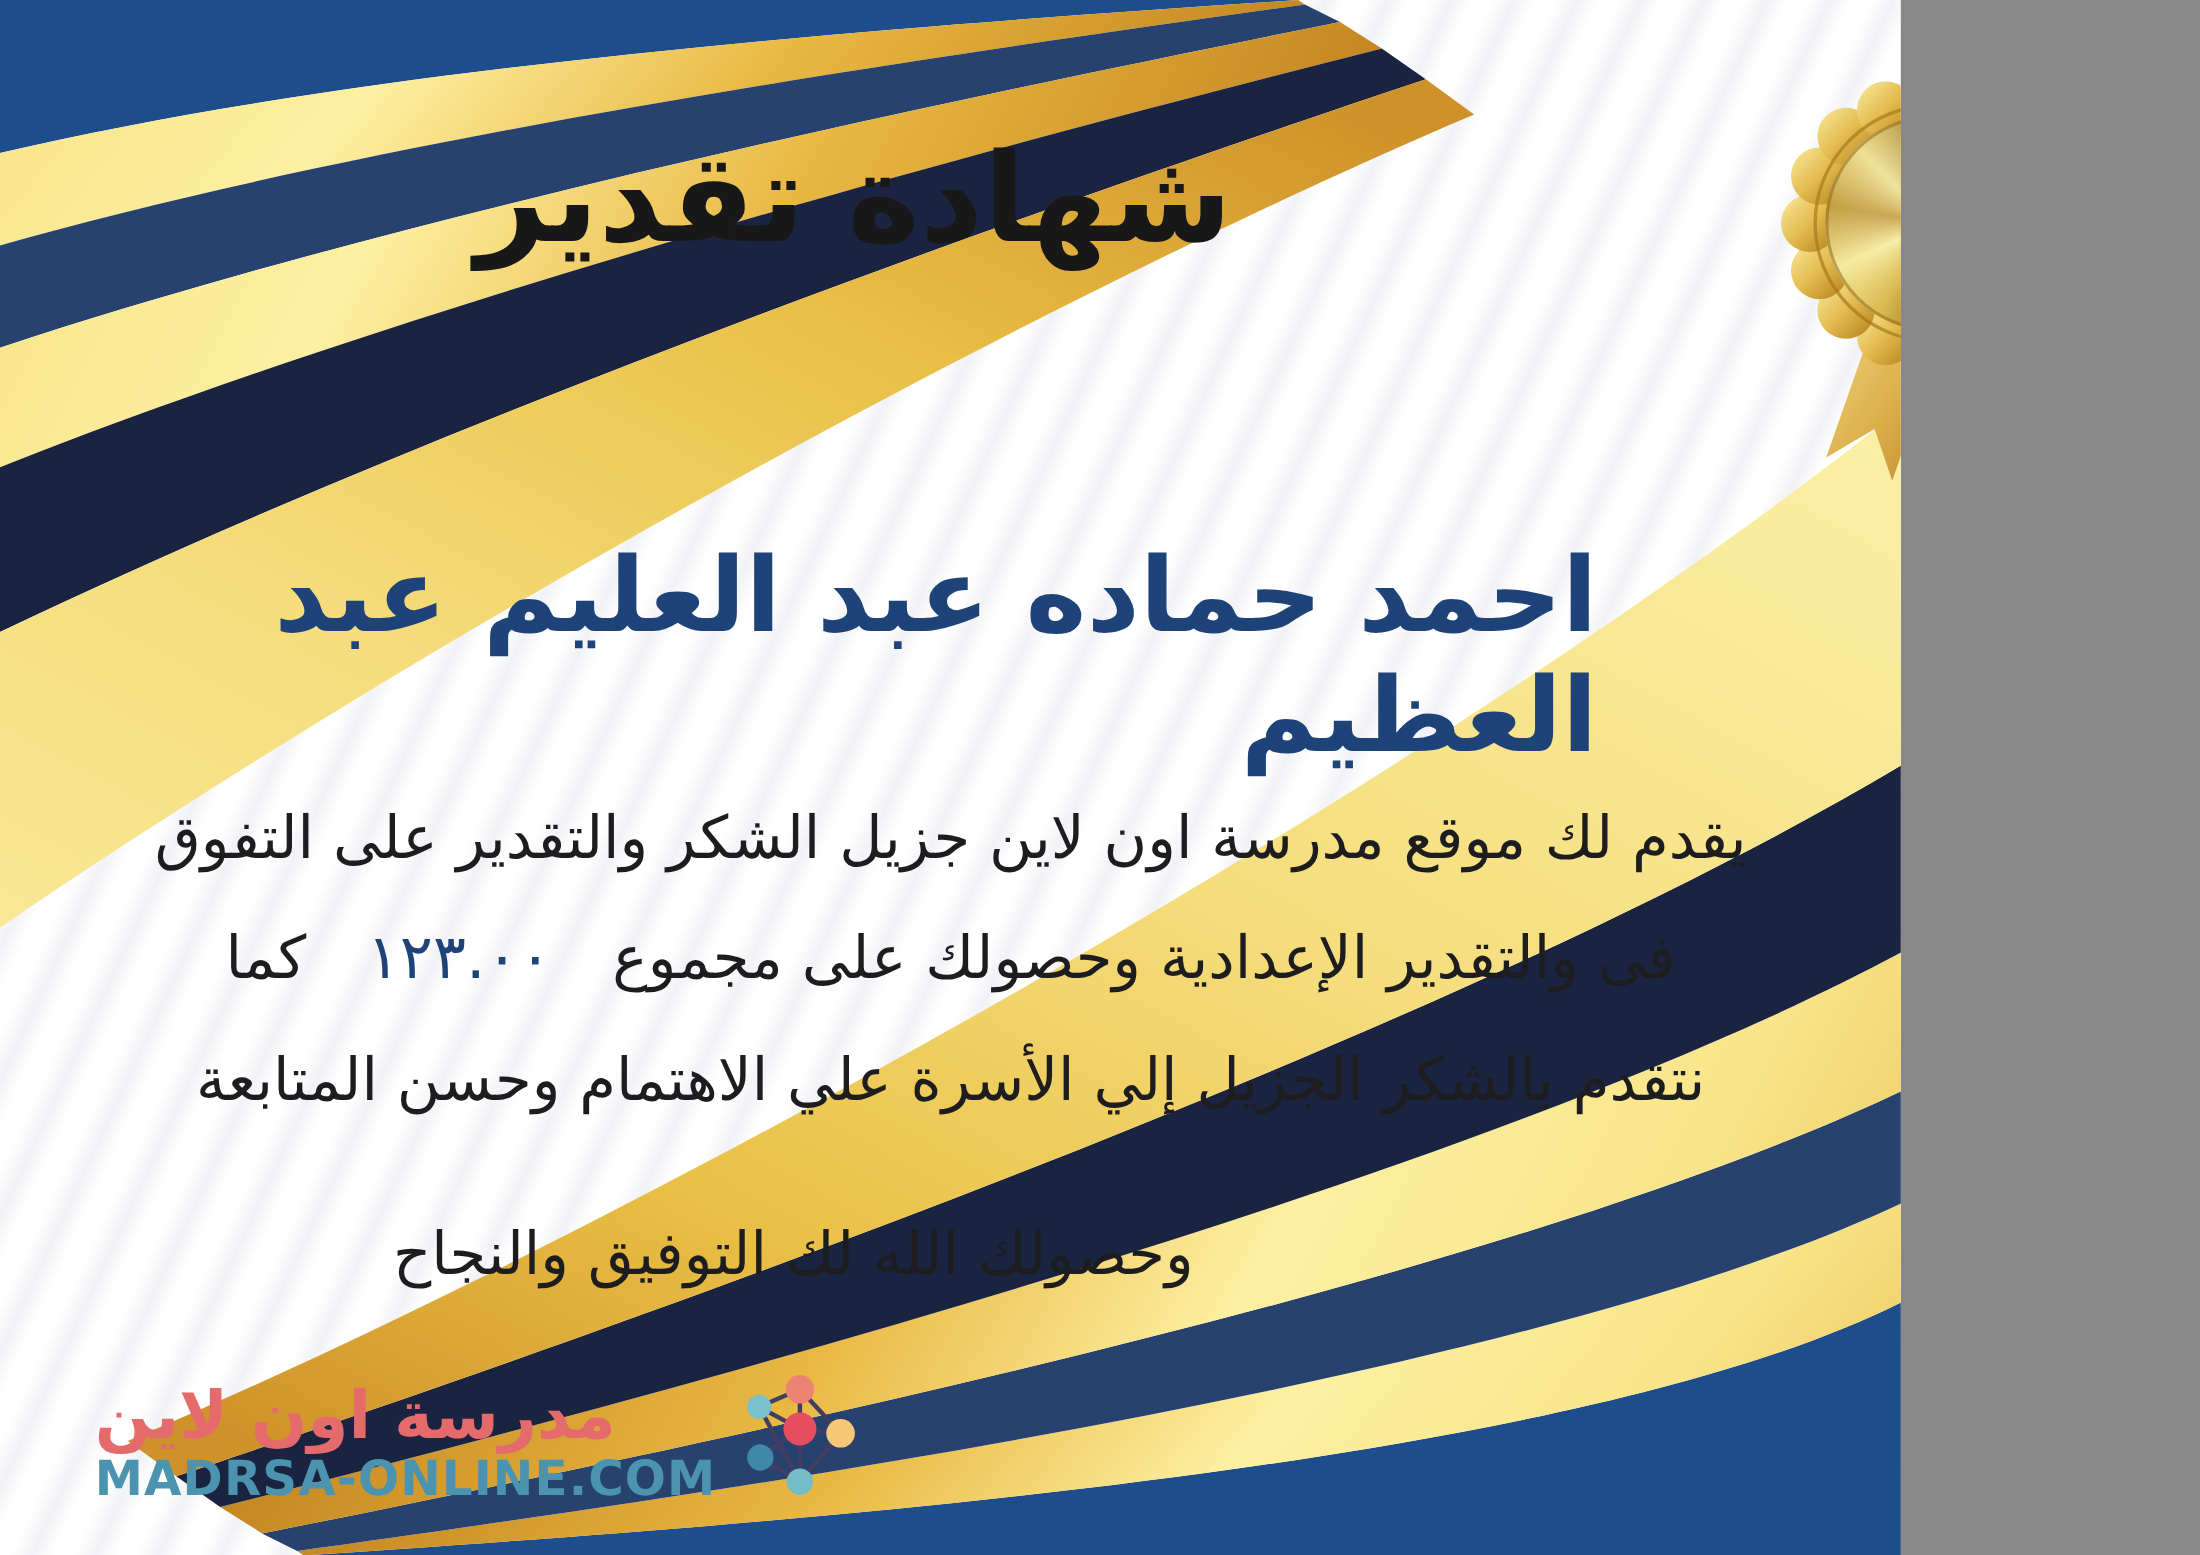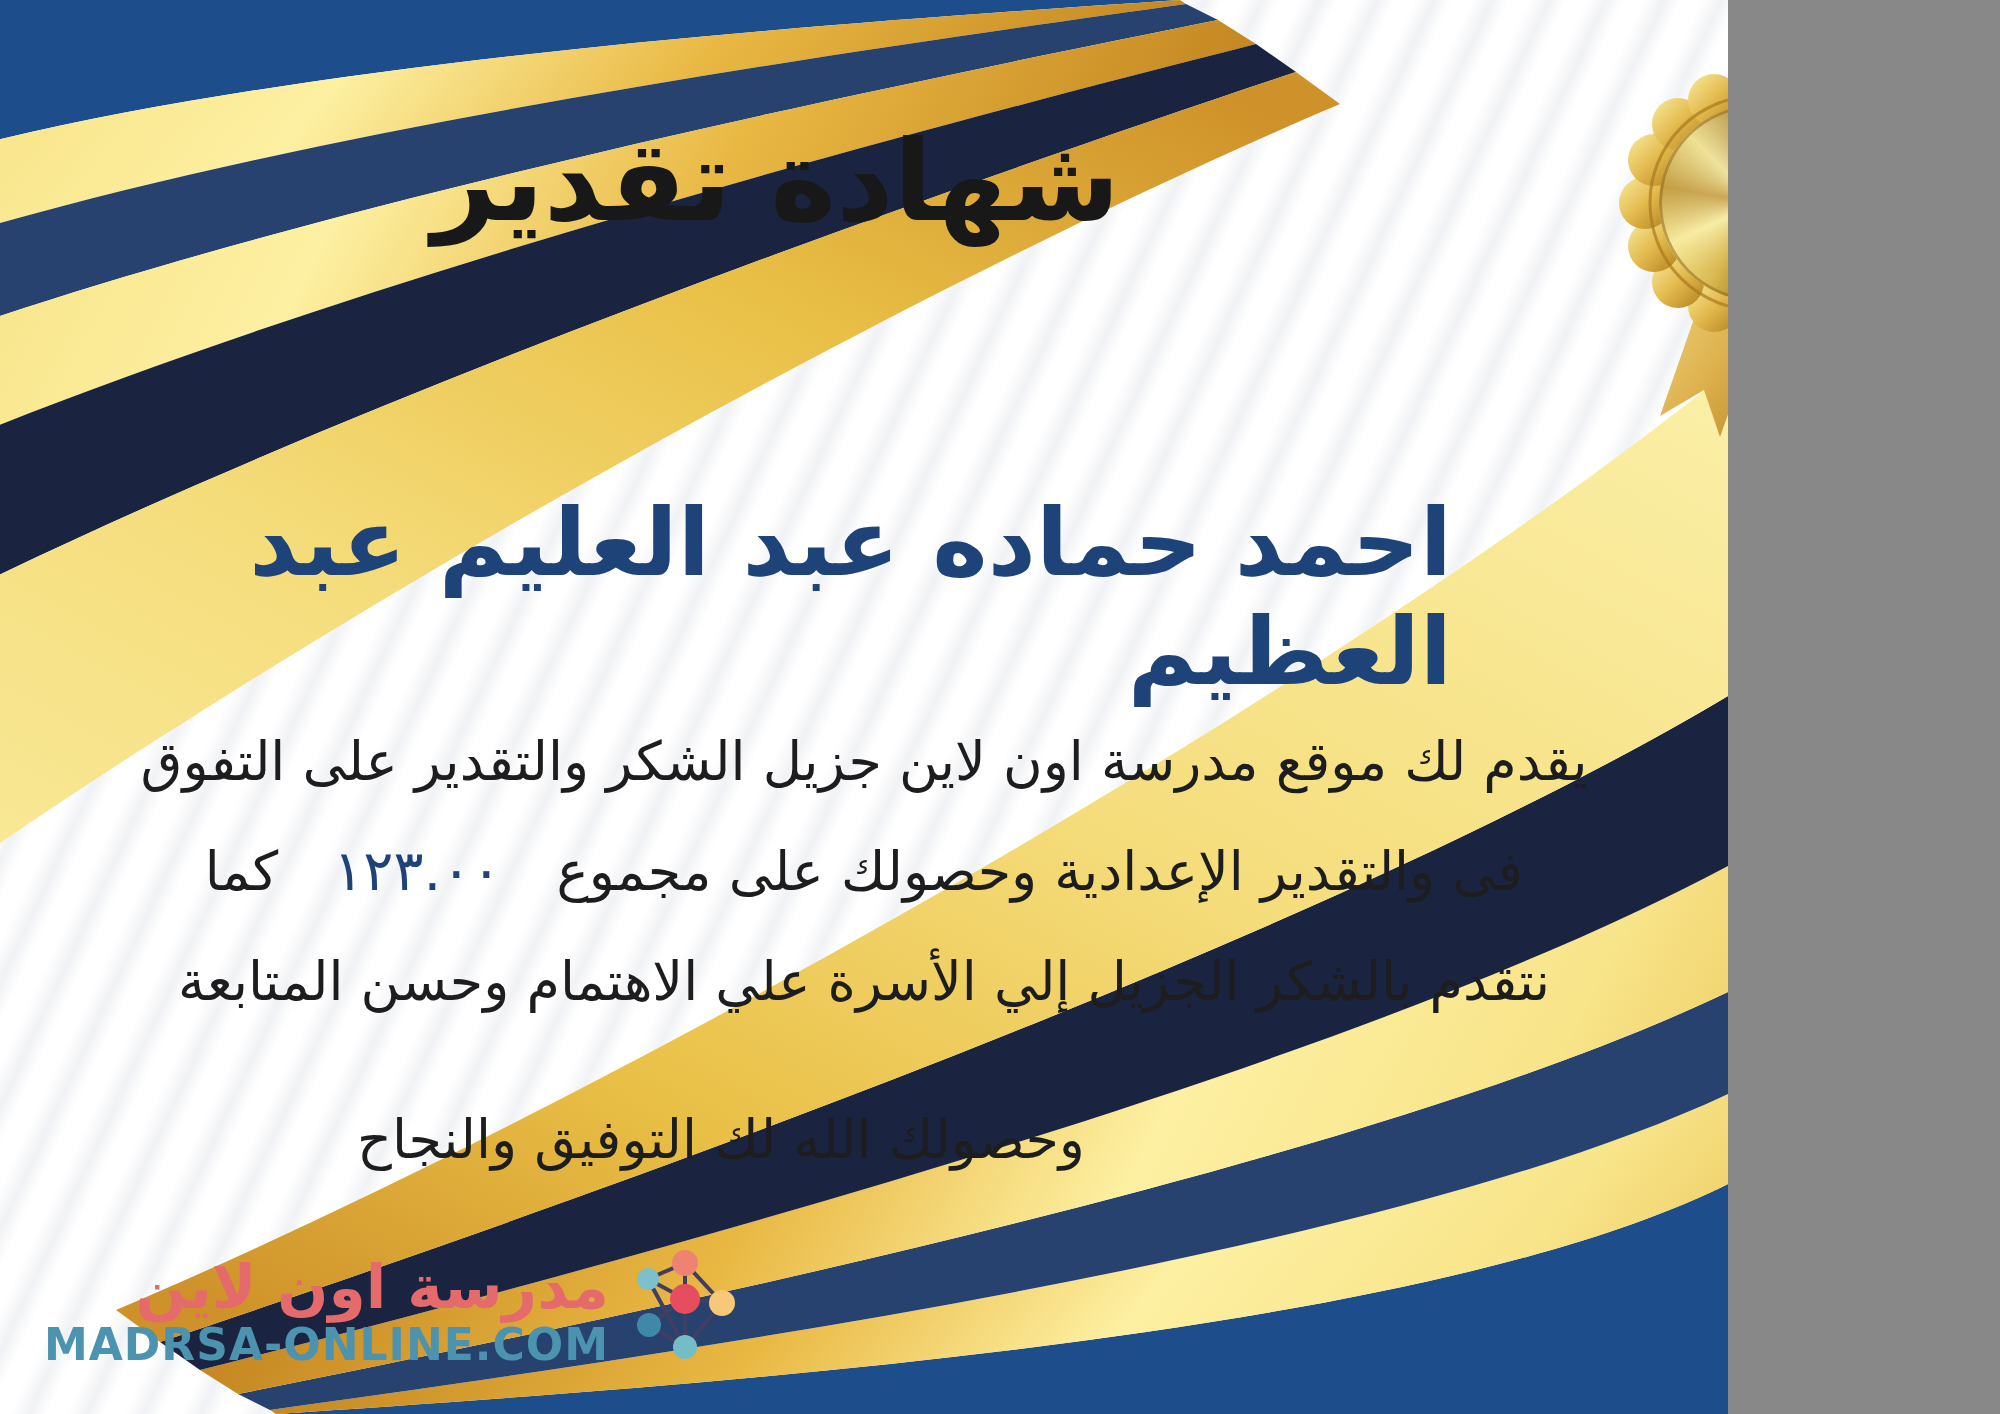--- a/index.html
+++ b/index.html
@@ -53,21 +53,21 @@
         #ead878 295deg, #a37c1a 330deg, #8f6a14 360deg);
     box-shadow:inset 0 0 0 3px rgba(146,104,24,.55);
   }
 
   
   .logo{
     position:absolute;left:44px;bottom:22px;height:160px;
     display:flex;flex-direction:row-reverse;align-items:center;gap:14px;
     direction:ltr;
   }
-  .logo-text{display:flex;flex-direction:column;align-items:flex-end;}
+  .logo-text{display:flex;flex-direction:column;align-items:flex-start;margin-left:42px;}
   .logo-ar{font-size:60px;font-weight:bold;color:#e46a6c;line-height:1.1;}
   .logo-en{font-size:44px;font-weight:bold;color:#4b93af;letter-spacing:1px;line-height:1.15;}
 </style>
 </head>
 <body>
 
 <div class="page">
 
   <svg class="decor-svg" viewBox="0 0 2000 1414" aria-hidden="true">
     <defs>

